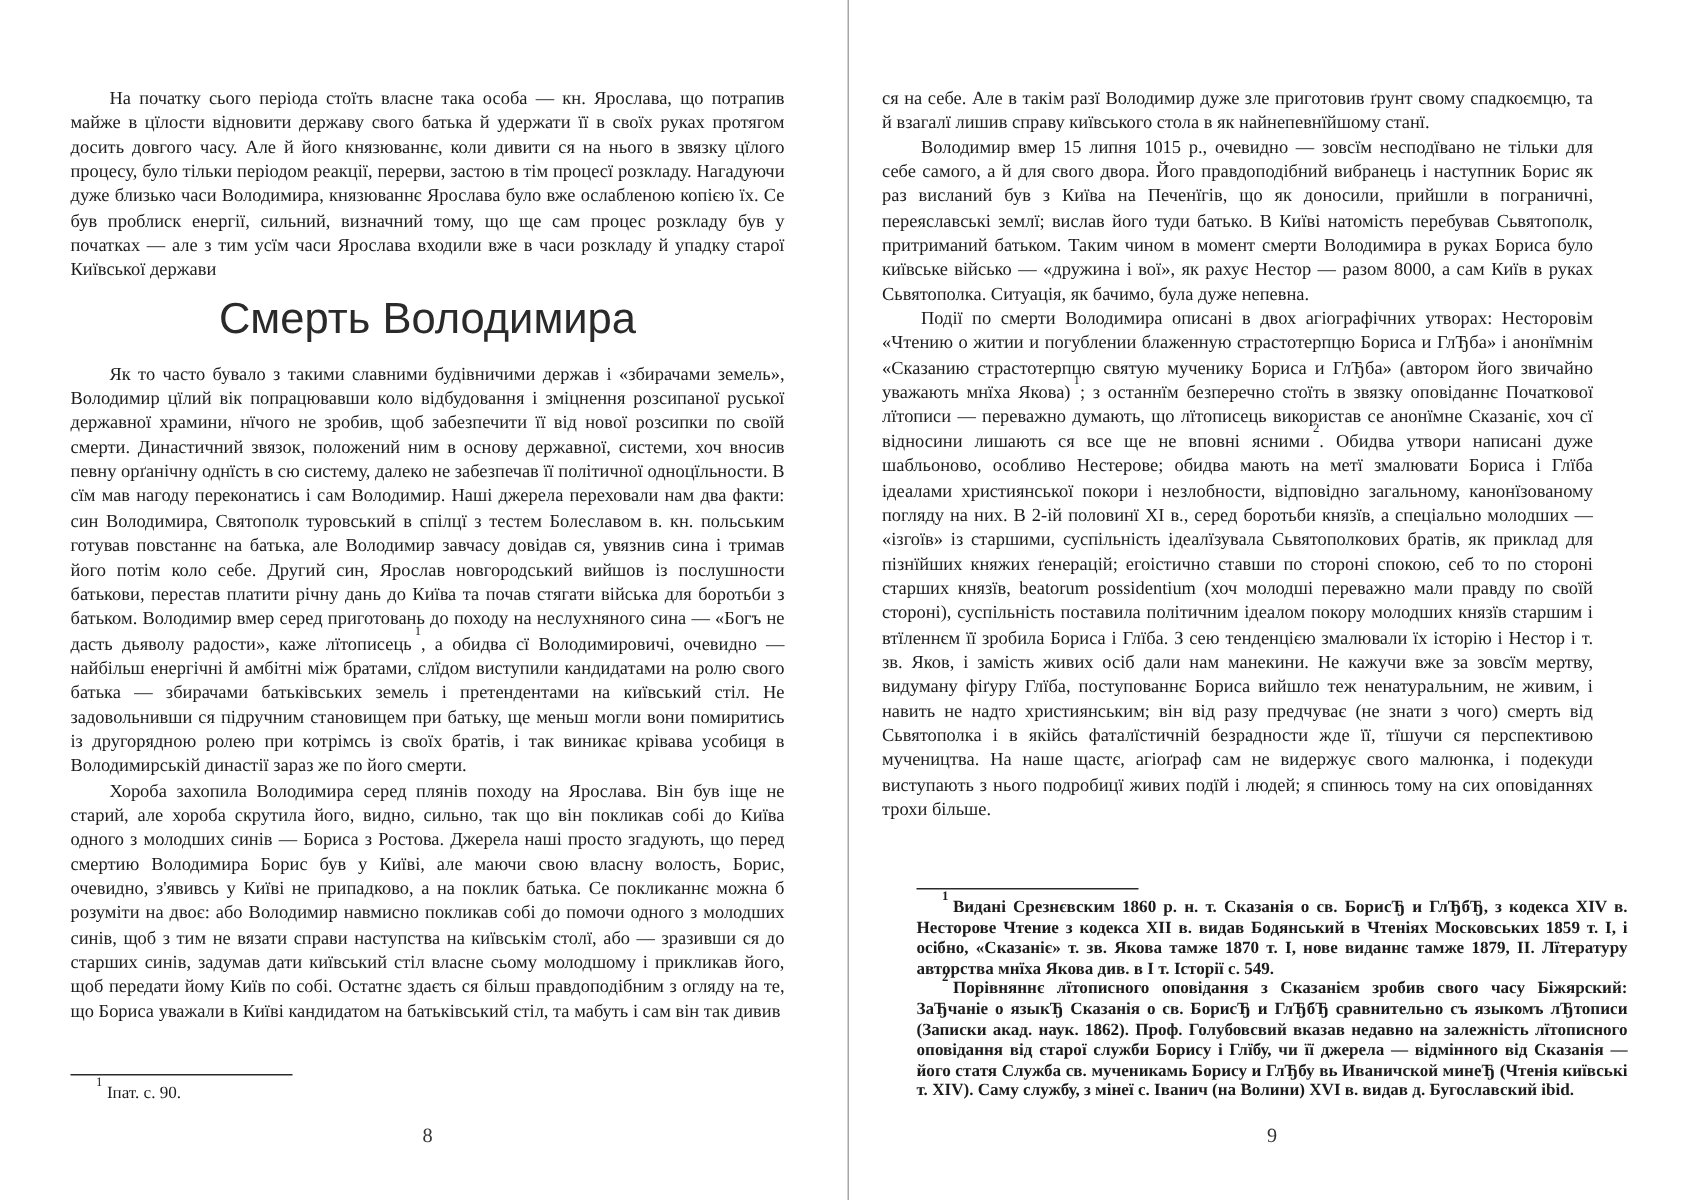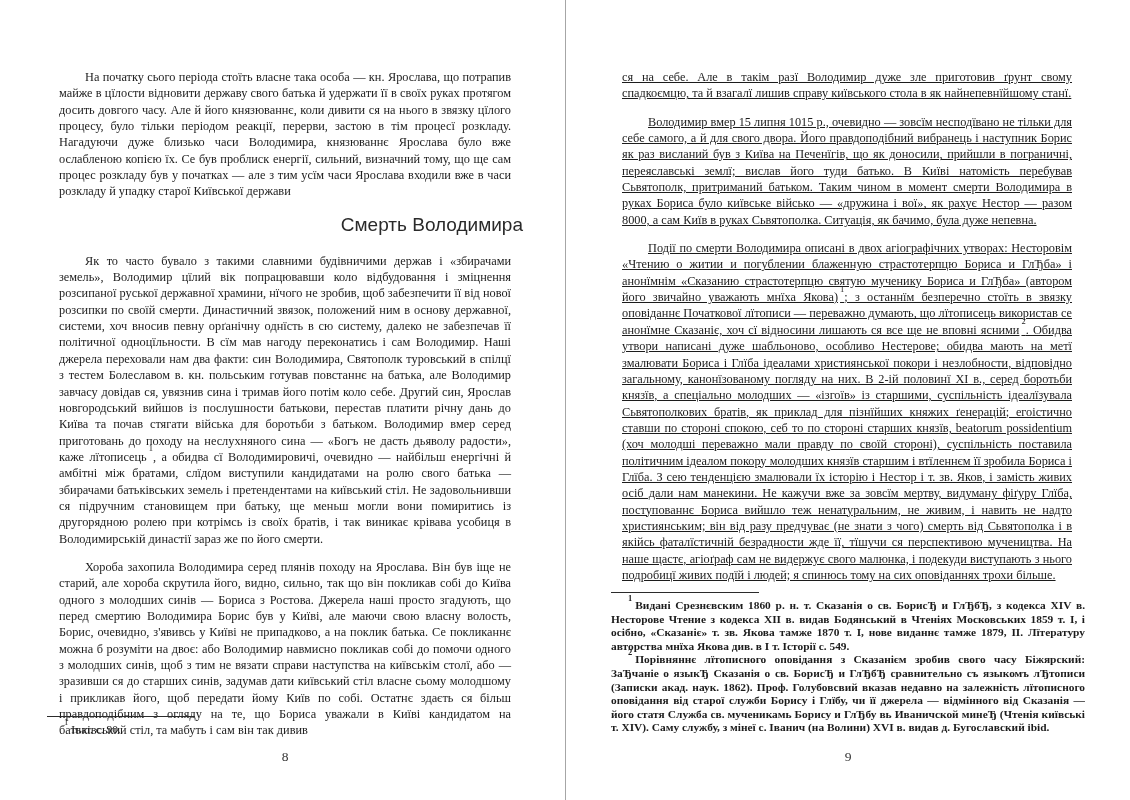--- a/index.html
+++ b/index.html
@@ -18,37 +18,37 @@
     left: 565px;
     width: 1px;
     height: 800px;
     background: #a6a6a6;
   }
   .col {
     position: absolute;
     top: 57px;
   }
   .col-left  { left: 47px;  width: 476px; }
-  .col-right { left: 610px; width: 474px; text-decoration: underline; }
+  .col-right { left: 588px; width: 474px; }
   .body-par {
-    margin: 12px;
+    margin: 0;
     font-size: 12.3px;
     line-height: 16.35px;
     text-align: justify;
     hyphens: none;
   }
   .indent { text-indent: 26px; }
   .section-heading {
     margin: 12px 0 15px 0;
     font-family: "Liberation Sans", sans-serif;
     font-weight: 400;
-    font-size: 19px;
+    font-size: 29px;
     line-height: 26px;
     color: #2a2a2a;
-    text-align: right;
+    text-align: center;
     text-indent: 0;
   }
   sup.fn-ref {
     font-size: 8.5px;
     line-height: 0;
     position: relative;
     top: -4.5px;
     margin-left: 2px;
   }
   .footnote-block {

